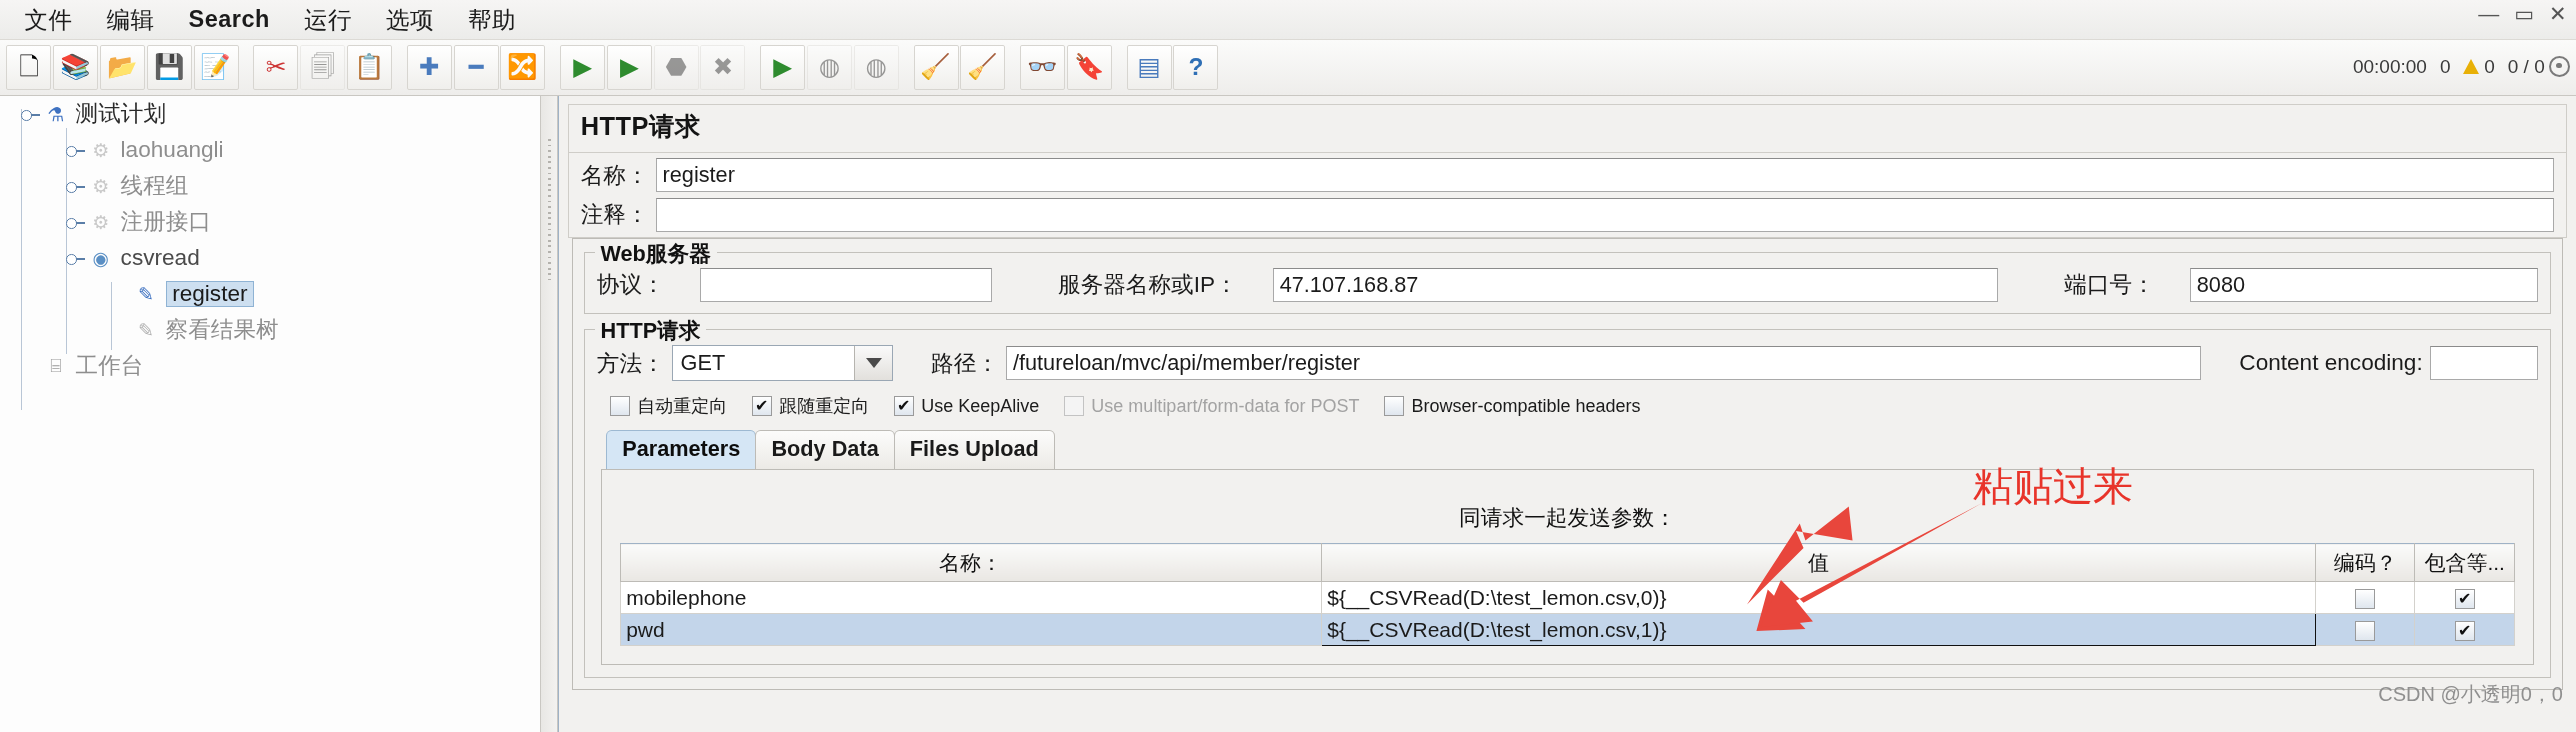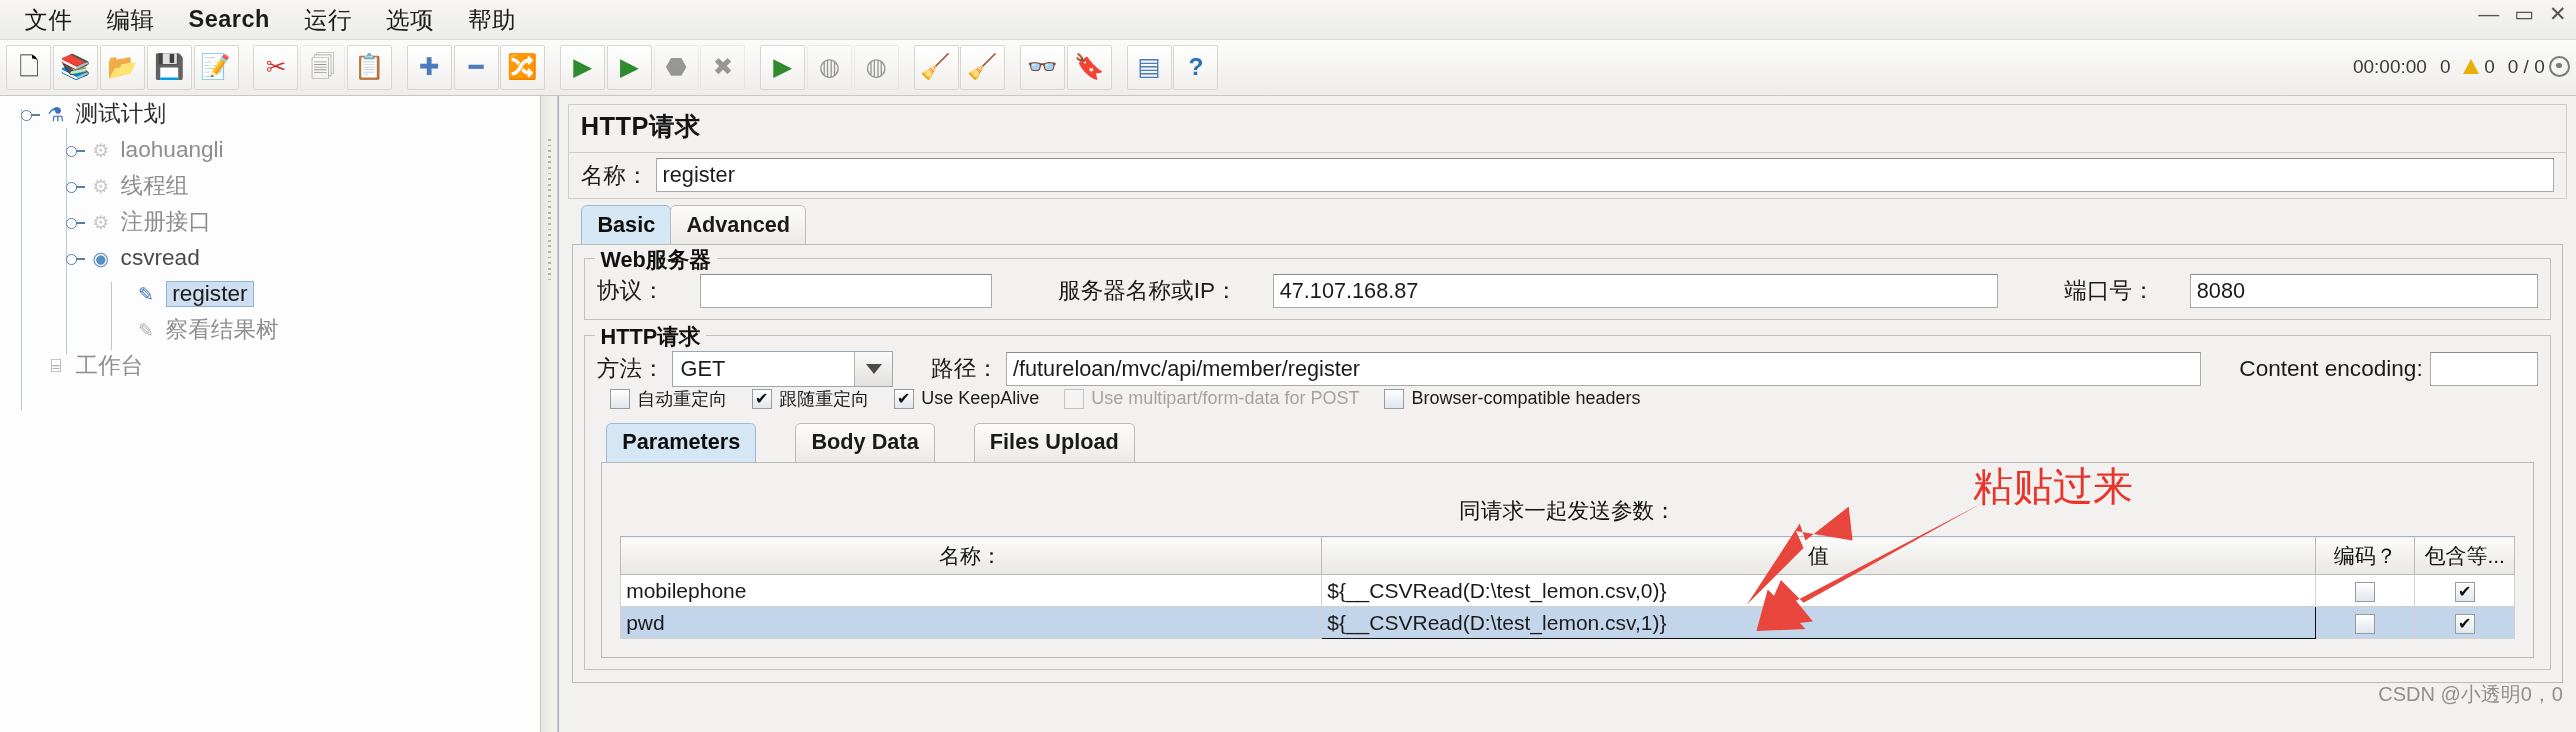--- a/index.html
+++ b/index.html
@@ -278,20 +278,21 @@
     width: 0; height: 0;
     border-left: 8.5px solid transparent;
     border-right: 8.5px solid transparent;
     border-top: 10.4px solid #4a4a4a;
   }
 
   
   .cbrow {
     display: flex; align-items: center;
     gap: 24.5px;
+    margin-top: 13px;
     padding-left: 13px;
     flex-wrap: nowrap;
   }
   .cb {
     display: flex; align-items: center; gap: 7.5px;
     font-size: 18px; color: #1b1b1b; white-space: nowrap;
   }
   .cb.dim { color: #a3a3a3; }
   .cbbox {
     width: 20px; height: 20px;
@@ -572,26 +573,26 @@
 
   <div id="content">
 
     <div class="panel-title">HTTP请求</div>
 
     <div class="titled-box">
       <div class="field-row">
         <span class="field-label">名称：</span>
         <span class="tinput flex">register</span>
       </div>
-    </div>
-
-    <div class="tabstrip">
-      <div class="tab active">Basic</div>
-      <div class="tab">Advanced</div>
-    </div>
+      <div class="field-row" style="padding-top:0;">
+        <span class="field-label">注释：</span>
+        <span class="tinput flex"></span>
+      </div>
+    </div>
+
 
     <div class="tabbody">
 
       <div class="group" style="margin-top:3px;">
         <div class="legend">Web服务器</div>
         <div style="display:flex;align-items:center;gap:28px;">
           <span class="field-label">协议：</span>
           <span class="tinput" style="width:292px;"></span>
           <span class="field-label" style="margin-left:38px;">服务器名称或IP：</span>
           <span class="tinput" style="flex:1 1 auto;">47.107.168.87</span>
@@ -632,21 +633,21 @@
           <span class="cb dim">
             <span class="cbbox dimbox"></span>
             <span>Use multipart/form-data for POST</span>
           </span>
           <span class="cb">
             <span class="cbbox"></span>
             <span>Browser-compatible headers</span>
           </span>
         </div>
 
-        <div class="tabstrip" style="margin-left:9.4px;margin-top:15px;gap:40px;">
+        <div class="tabstrip" style="margin-left:9.4px;margin-top:15px;">
           <div class="tab active">Parameters</div>
           <div class="tab">Body Data</div>
           <div class="tab">Files Upload</div>
         </div>
 
         <div class="param-area">
           <div class="param-caption">同请求一起发送参数：</div>
 
           <table class="ptable">
             <colgroup>

